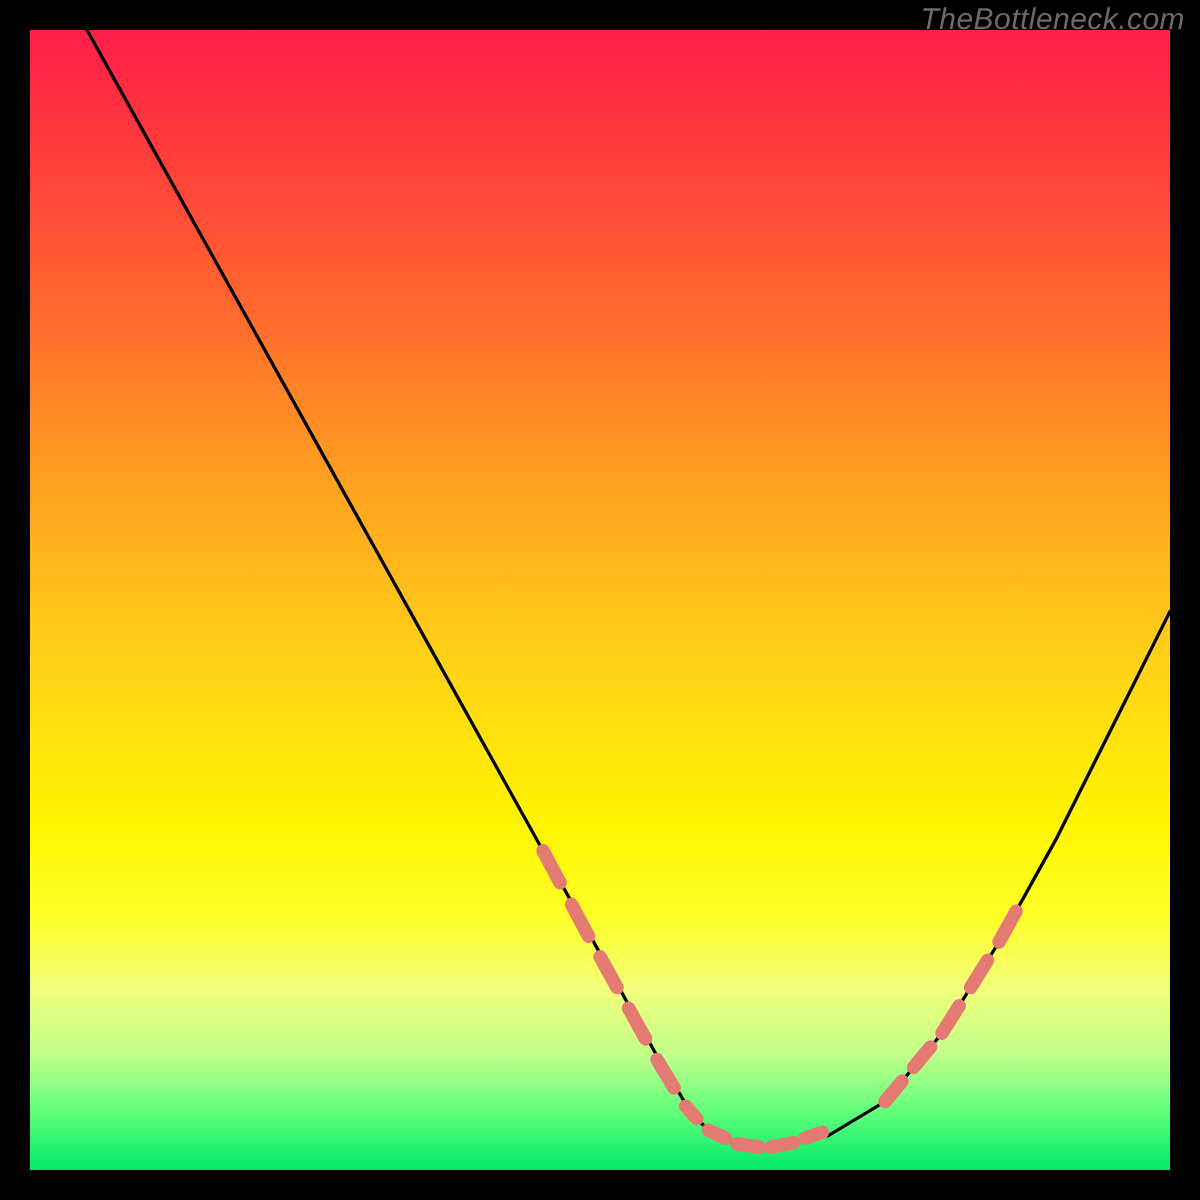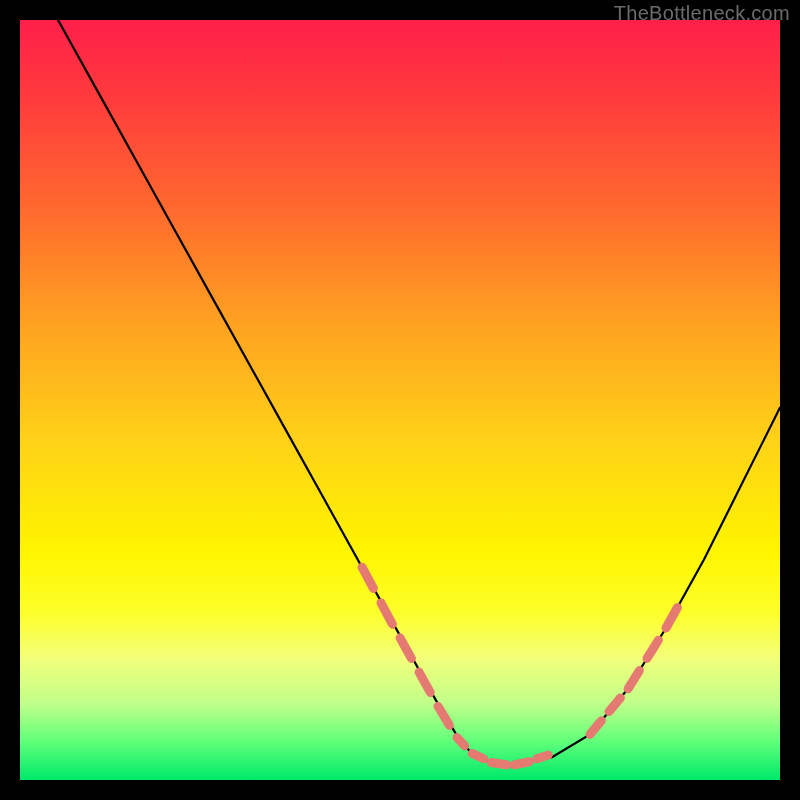--- a/index.html
+++ b/index.html
@@ -40,20 +40,21 @@
     );
   }
   .watermark {
     position: absolute;
     top: 2px;
     right: 10px;
     color: #6b6b6b;
     font-size: 20px;
     font-weight: 500;
     letter-spacing: 0.3px;
+    font-style: italic;
   }
   svg.curve {
     position: absolute;
     top: 0;
     left: 0;
     width: 760px;
     height: 760px;
   }
 </style>
 </head>

